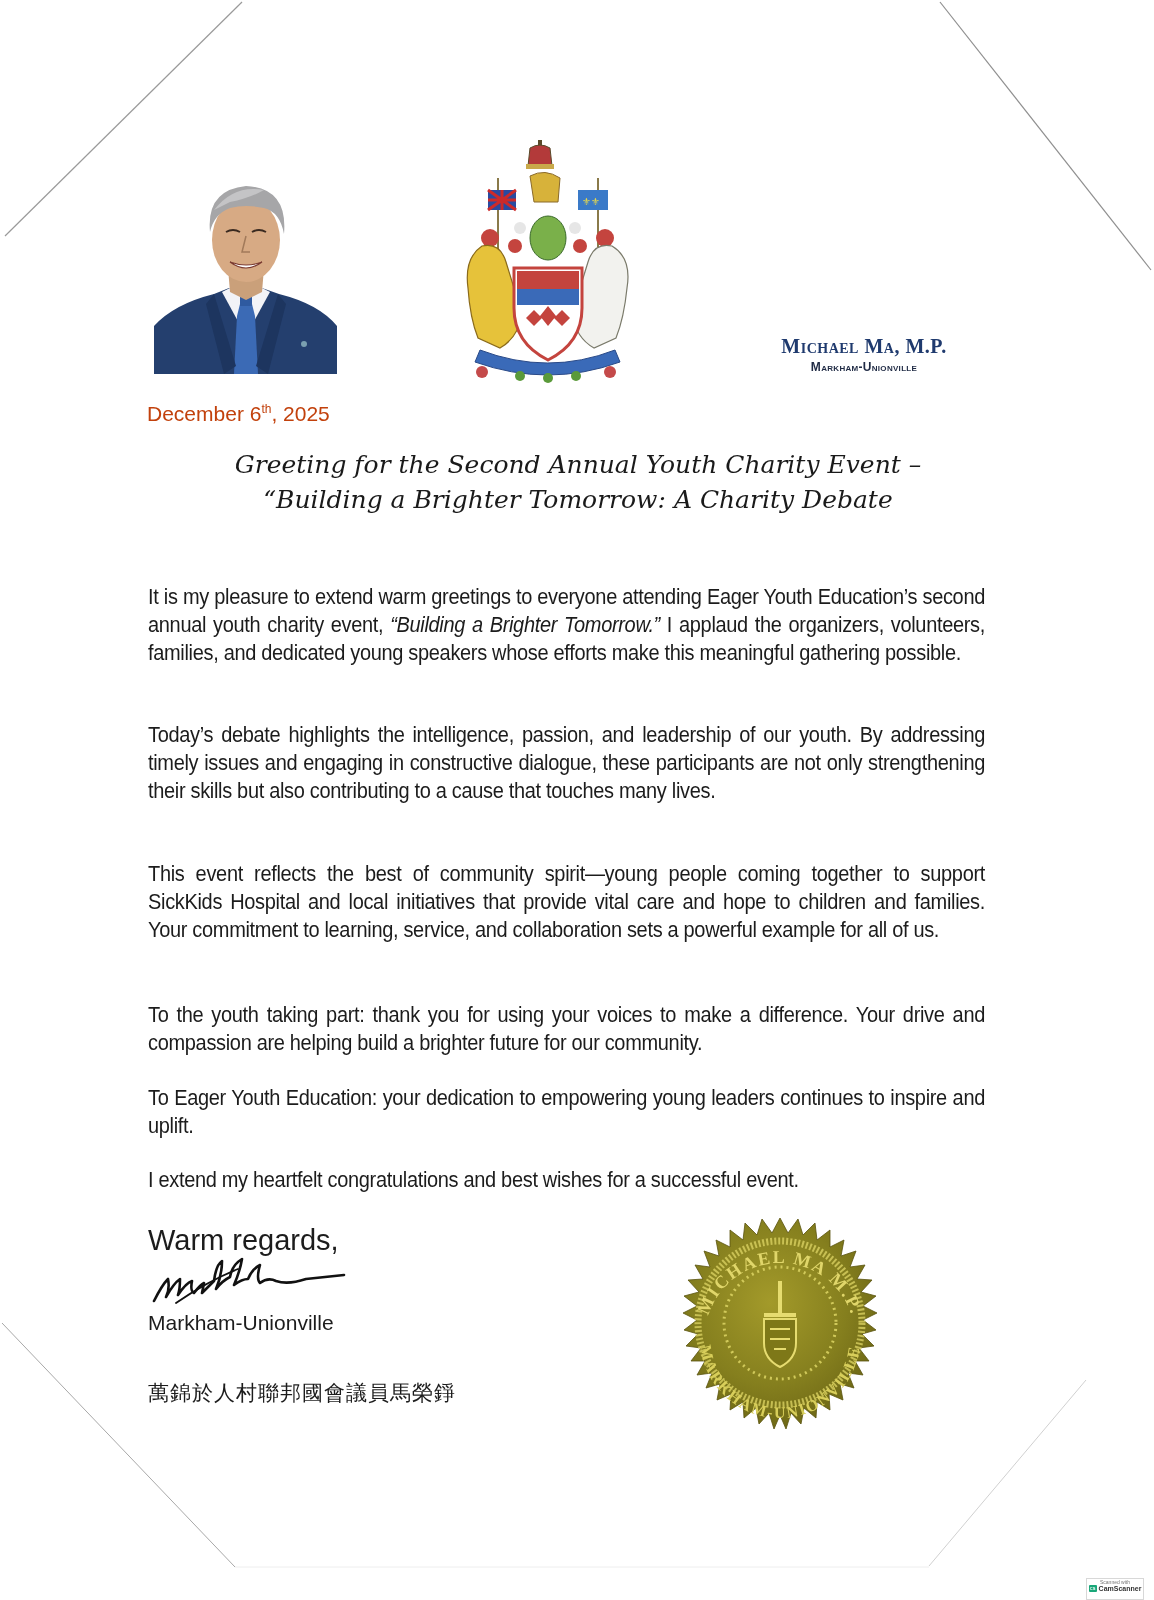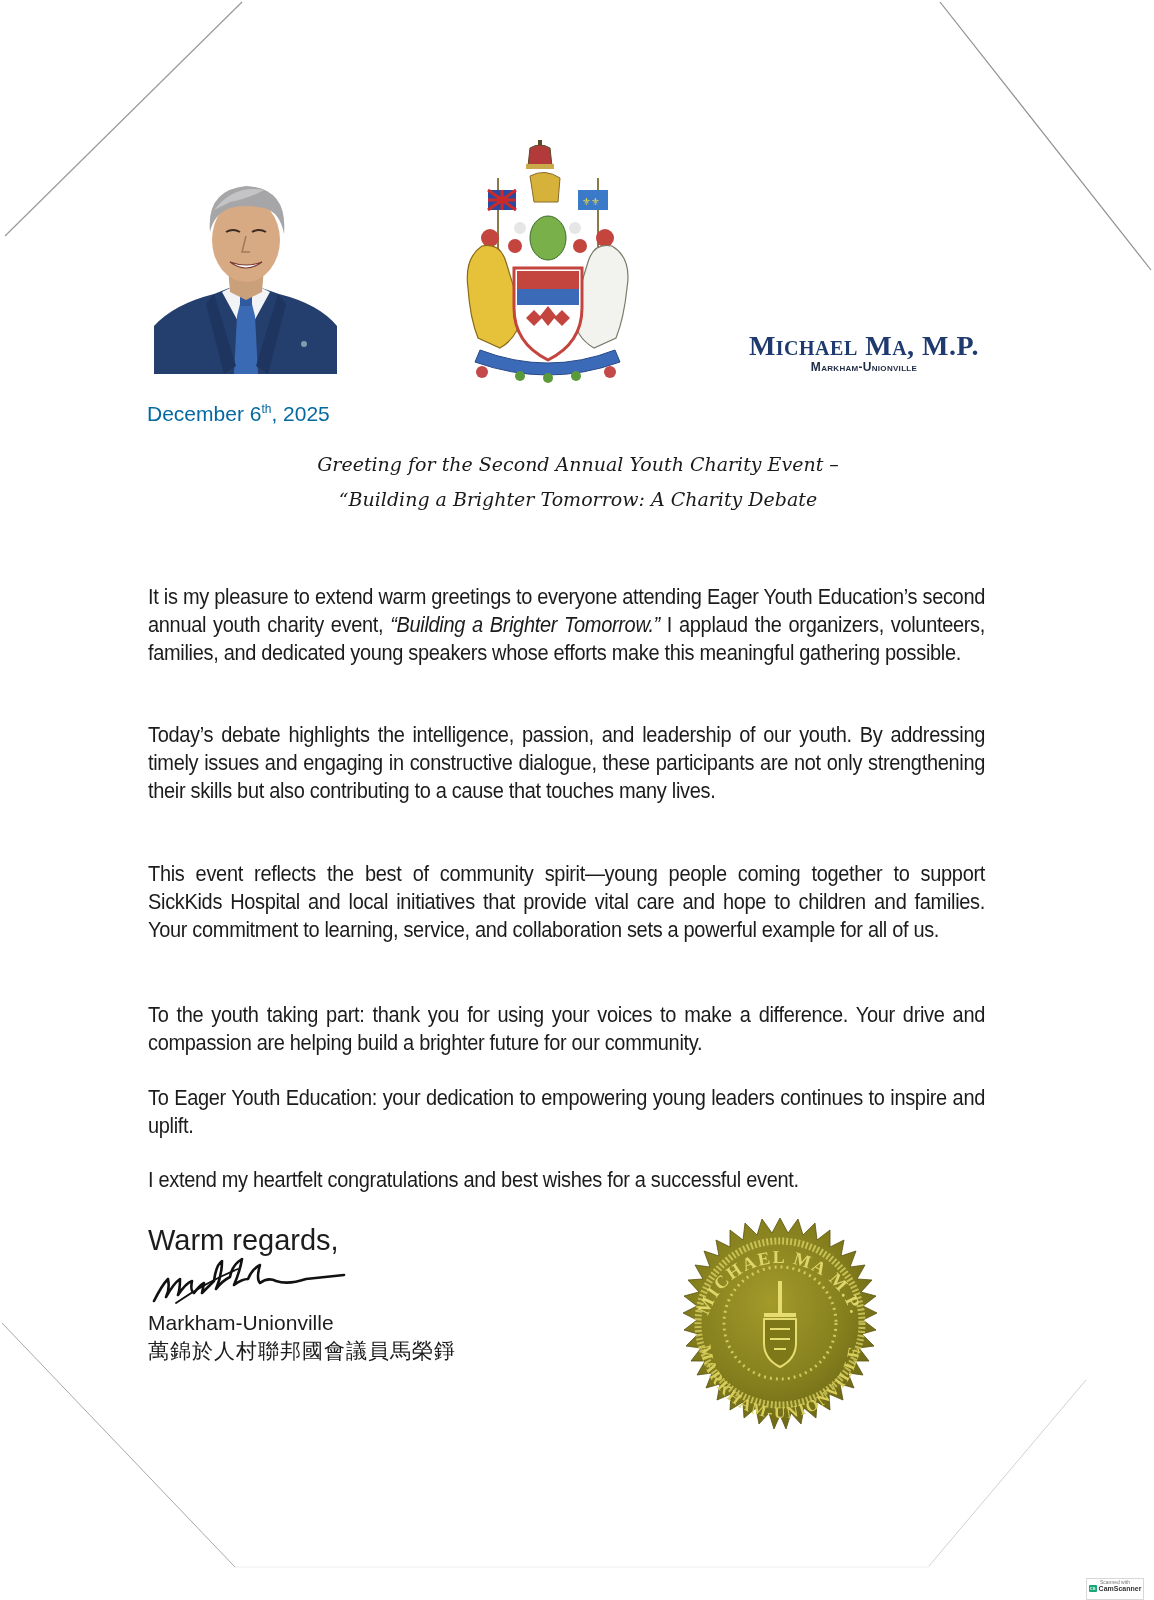--- a/index.html
+++ b/index.html
@@ -11,52 +11,52 @@
   }
   .corner-lines { position: absolute; left: 0; top: 0; width: 1154px; height: 1600px; pointer-events: none; }
   
   .photo {
     position: absolute; left: 154px; top: 176px; width: 183px; height: 198px;
   }
   .crest { position: absolute; left: 460px; top: 138px; width: 175px; height: 245px; }
   .mp-block { position: absolute; left: 738px; top: 333px; width: 252px; text-align: center; }
   .mp-name {
     font-family: "Liberation Serif", serif; font-weight: bold; color: #1f3a6e;
-    font-size: 28px; letter-spacing: 0.5px; font-variant: small-caps; line-height: 26px;
+    font-size: 20px; letter-spacing: 0.5px; font-variant: small-caps; line-height: 26px;
   }
   .mp-riding {
     font-family: "Liberation Sans", sans-serif; font-weight: bold; color: #1f2a44;
     font-size: 12px; font-variant: small-caps; letter-spacing: 0.3px; line-height: 16px;
   }
   .date {
-    position: absolute; left: 147px; top: 402px; font-size: 21px; color: #0369a1;
+    position: absolute; left: 147px; top: 402px; font-size: 21px; color: #c2410c;
   }
   .date sup { font-size: 12px; }
   
   .title {
     position: absolute; left: 150px; top: 447px; width: 856px; text-align: center;
-    font-family: "DejaVu Serif", serif; font-style: italic; font-size: 19px; line-height: 35px; color: #1a1a1a;
+    font-family: "DejaVu Serif", serif; font-style: italic; font-size: 25px; line-height: 35px; color: #1a1a1a;
   }
   .title div { white-space: nowrap; }
   
   .body-text {
     position: absolute; left: 148px; width: 838px;
     font-family: "Liberation Sans", sans-serif; font-size: 21.5px; line-height: 28px; color: #1c1c1c;
     text-align: justify; letter-spacing: -0.35px; transform: scaleX(0.93); transform-origin: left top;
     width: 900px;
   }
   .p1 { top: 583px; } .p2 { top: 721px; } .p3 { top: 860px; }
   .p4 { top: 1001px; } .p5 { top: 1084px; } .p6 { top: 1166px; }
   .body-text em { font-style: italic; }
   .closing {
     position: absolute; left: 148px; top: 1226px; font-size: 29px; line-height: 28px;
   }
   .signature { position: absolute; left: 148px; top: 1255px; width: 200px; height: 52px; }
   .sig-block { position: absolute; left: 148px; top: 1308px; font-size: 21px; line-height: 29px; }
-  .sig-block .cjk { font-family: "DejaVu Sans", sans-serif; font-size: 21px; letter-spacing: 1px; }
+  .sig-block .cjk { font-family: "DejaVu Sans", sans-serif; font-size: 21px; letter-spacing: 1px; margin-top: 42px; }
   .seal { position: absolute; left: 660px; top: 1213px; width: 240px; height: 250px; }
   .scanner-badge {
     position: absolute; left: 1086px; top: 1578px; width: 56px; height: 20px;
     border: 1px solid #d8d8d8; background: #fff; font-size: 5px; text-align: center; color: #777;
   }
   .scanner-badge .brand { font-size: 7px; color: #333; font-weight: bold; display: flex; align-items: center; justify-content: center; gap: 2px; }
   .scanner-badge .cs-logo { display: inline-block; width: 8px; height: 7px; background: #19a779; color: #fff; font-size: 4px; line-height: 7px; border-radius: 1px; }
 </style>
 </head>
 <body>

